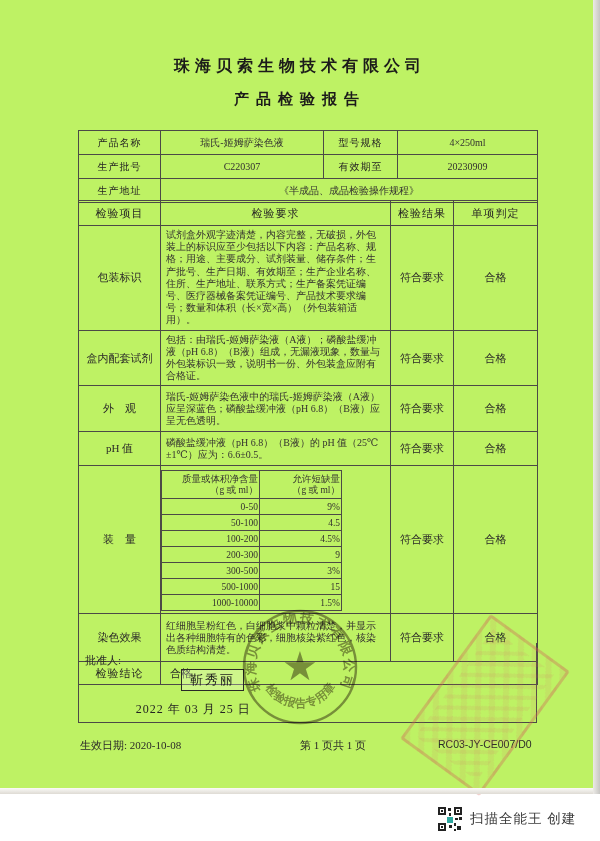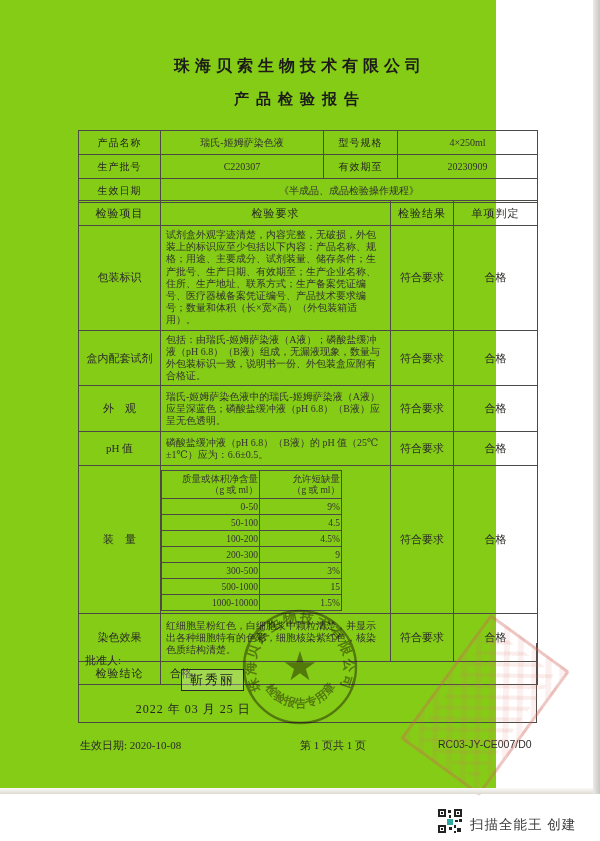--- a/index.html
+++ b/index.html
@@ -1,21 +1,21 @@
 <!DOCTYPE html>
 <html><head>
 <meta charset="utf-8">
 <style>
   html,body{margin:0;padding:0;}
   body{
     width:600px;height:841px;position:relative;background:#ffffff;
     font-family:"Liberation Serif","DejaVu Serif",serif;color:#2b2a28;
     overflow:hidden;
   }
-  .sheet{position:absolute;left:0;top:0;width:496px;height:792px;background:#84cc16;}
+  .sheet{position:absolute;left:0;top:0;width:600px;height:792px;background:#bef264;}
   .sheet-edge-bottom{position:absolute;left:0;top:788px;width:600px;height:6px;
     background:linear-gradient(to bottom,#fbfaf7,#dedbd4);}
   .edge-right{position:absolute;right:0;top:0;width:7px;height:794px;
     background:linear-gradient(to right,#eceae6,#c7c6c3);}
   .title1{position:absolute;top:56px;left:0;width:600px;text-align:center;
     font-size:16px;font-weight:bold;letter-spacing:5px;color:#1c1b1a;}
   .title2{position:absolute;top:90px;left:0;width:600px;text-align:center;
     font-size:15px;font-weight:bold;letter-spacing:7px;color:#1c1b1a;}
   table{border-collapse:collapse;table-layout:fixed;}
   td{border:1px solid #4c4a46;vertical-align:middle;overflow:hidden;}
@@ -56,21 +56,21 @@
     opacity:.78;pointer-events:none;mix-blend-mode:multiply;}
   
   .red-stamp{position:absolute;left:436px;top:628px;width:92px;height:148px;
     border:3px solid rgba(205,95,85,.35);border-radius:3px;
     transform:rotate(36deg);pointer-events:none;
     background:repeating-linear-gradient(55deg,rgba(214,110,100,.10) 0 6px,rgba(214,110,100,0) 6px 14px);
     filter:blur(.4px);}
   .red-stamp-inner{position:absolute;inset:8px;
     background:repeating-linear-gradient(145deg,rgba(214,110,100,.12) 0 4px,rgba(214,110,100,0) 4px 11px);}
   
-  .watermark{position:absolute;left:437px;top:804px;height:30px;display:flex;align-items:flex-end;}
+  .watermark{position:absolute;left:437px;top:804px;height:30px;display:flex;align-items:center;}
   .qr{width:26px;height:26px;margin-right:7px;}
   .wm-text{font-size:13.5px;color:#3a3a3a;letter-spacing:1px;
     font-family:"Liberation Sans","DejaVu Sans",sans-serif;}
 </style>
 </head>
 <body>
 
 <div class="sheet">
 
   <div class="title1">珠海贝索生物技术有限公司</div>
@@ -90,21 +90,21 @@
       <td class="lbl">型号规格</td>
       <td class="val">4×250ml</td>
     </tr>
     <tr>
       <td class="lbl">生产批号</td>
       <td class="val">C220307</td>
       <td class="lbl">有效期至</td>
       <td class="val">20230909</td>
     </tr>
     <tr>
-      <td class="lbl">生效日期</td>
+      <td class="lbl">生产地址</td>
       <td class="val" colspan="3">《半成品、成品检验操作规程》</td>
     </tr>
   </tbody>
     </table>
 
   <table class="main-table">
     <colgroup>
         <col style="width:82px">
         <col style="width:230px">
         <col style="width:63px">

